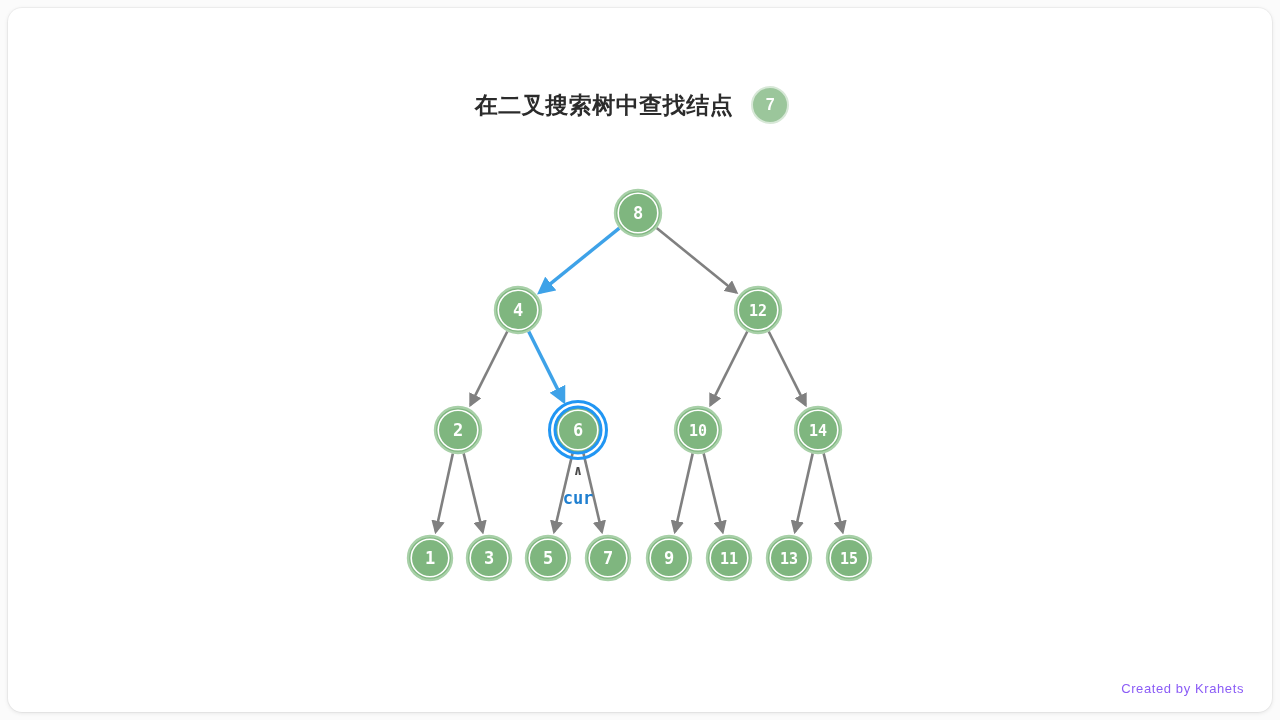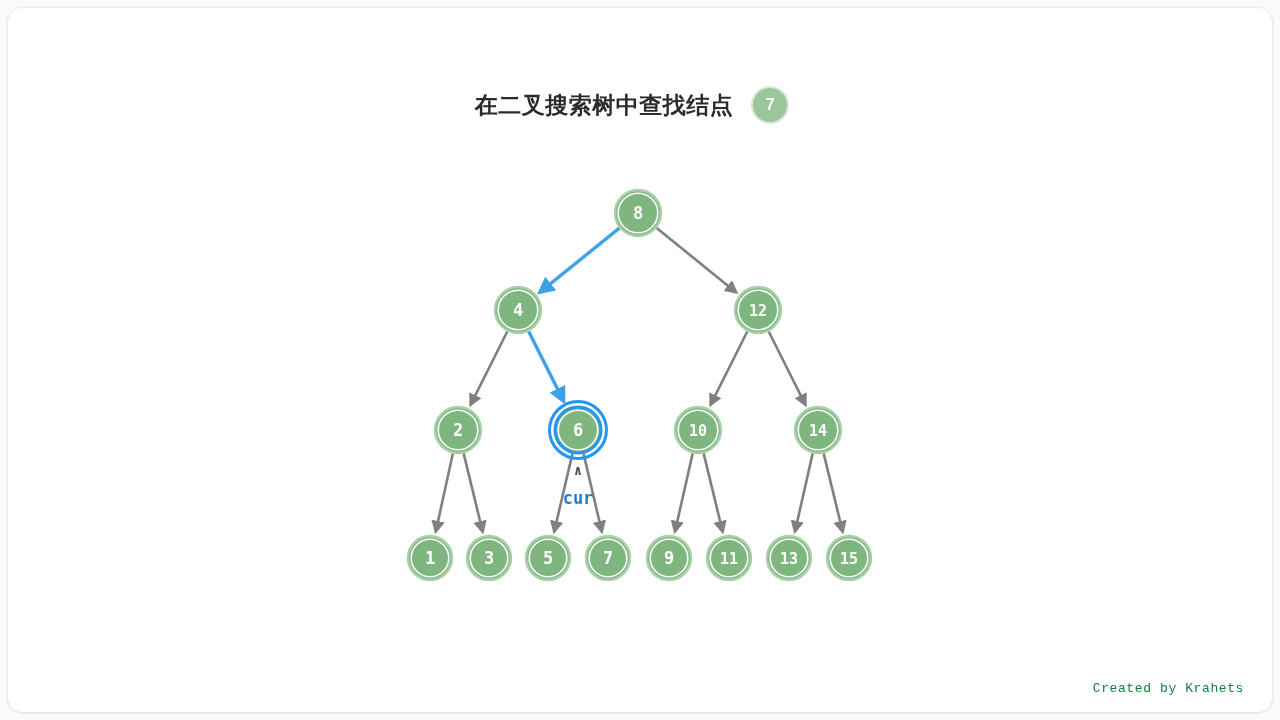--- a/index.html
+++ b/index.html
@@ -84,23 +84,23 @@
   .caret-label {
     font-family: "DejaVu Sans Mono", monospace;
     font-size: 14px;
     font-weight: bold;
     fill: #4a4a4a;
   }
   #credit {
     position: absolute;
     right: 36px;
     bottom: 24px;
-    font-family: Liberation Mono, monospace;
+    font-family: Liberation Sans, sans-serif;
     font-size: 13px;
-    color: #15803d;
+    color: #8b5cf6;
     letter-spacing: 0.6px;
   }
 </style>
 </head>
 <body>
 
 <div id="page">
   <div id="card"></div>
 
   <div id="title-row">

